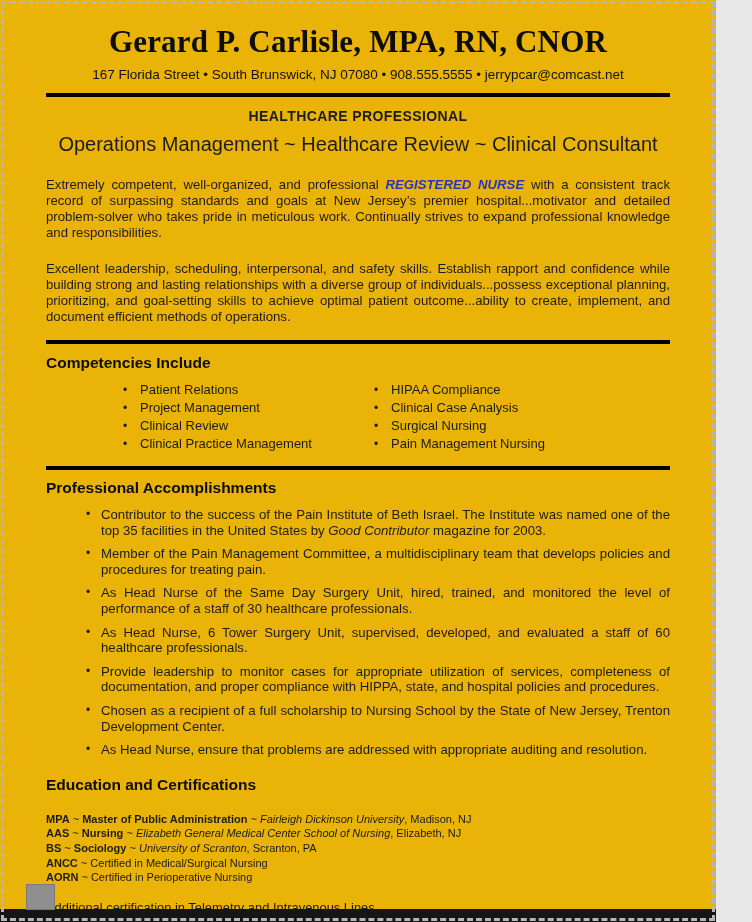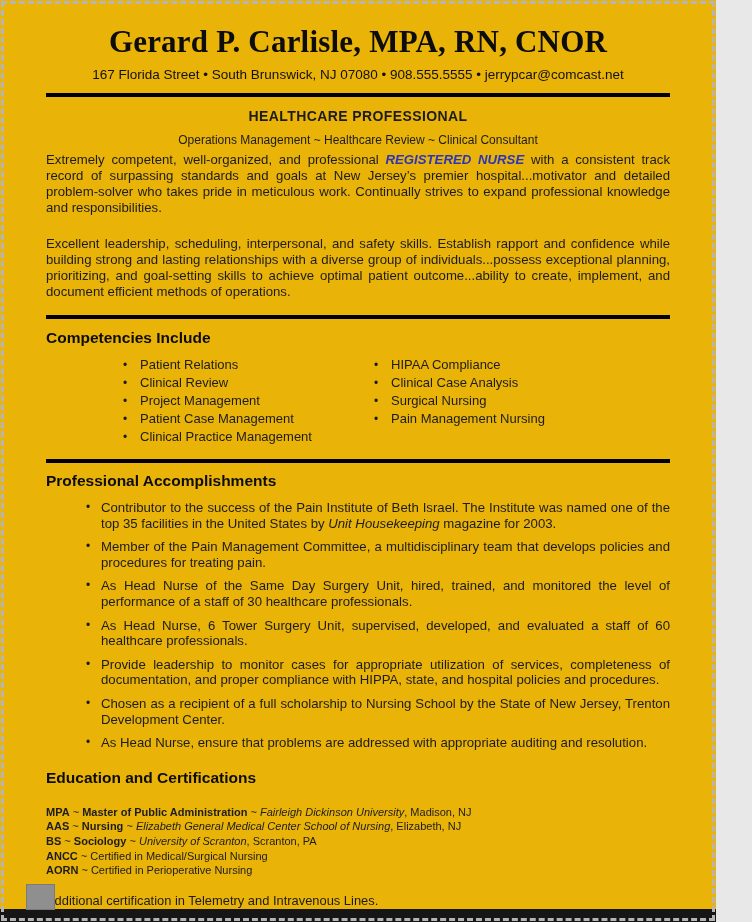--- a/index.html
+++ b/index.html
@@ -20,24 +20,24 @@
     margin-top:4px; letter-spacing:0.2px;
   }
   .contact { text-align:center; font-size:13.5px; margin-top:7px; color:#111; }
 
   .rule { height:4px; background:var(--rule-color, #000); }
   .rule-top { margin-top:11px; }
   .rule-mid1 { margin-top:15px; }
   .rule-mid2 { margin-top:13px; }
 
   .prof-title { text-align:center; font-size:14px; font-weight:bold; margin-top:11px; letter-spacing:0.4px; }
-  .prof-subtitle { text-align:center; font-size:12px; margin-top:9px; }
+  .prof-subtitle { text-align:center; font-size:20px; margin-top:9px; }
 
   .summary .para { font-size:13.2px; line-height:16px; text-align:justify; }
-  .summary .para:first-child { margin-top:5px; }
+  .summary .para:first-child { margin-top:21px; }
   .summary .para + .para { margin-top:20px; }
 
   .seg-normal { }
   .seg-italic { font-style:italic; }
   .seg-bold { font-weight:bold; }
   .seg-highlight { color:var(--highlight-color, #2a35b8); font-weight:bold; font-style:italic; }
 
   .section-heading { font-size:15.5px; font-weight:bold; color:#0d0d0d; }
   .heading-comp { margin-top:10px; }
   .heading-acc { margin-top:9px; }
@@ -91,38 +91,37 @@
         <p class="para"><span class="seg-normal">Extremely competent, well-organized, and professional </span><span class="seg-highlight">REGISTERED NURSE</span><span class="seg-normal"> with a consistent track record of surpassing standards and goals at New Jersey’s premier hospital...motivator and detailed problem-solver who takes pride in meticulous work. Continually strives to expand professional knowledge and responsibilities.</span></p>
         <p class="para"><span class="seg-normal">Excellent leadership, scheduling, interpersonal, and safety skills. Establish rapport and confidence while building strong and lasting relationships with a diverse group of individuals...possess exceptional planning, prioritizing, and goal-setting skills to achieve optimal patient outcome...ability to create, implement, and document efficient methods of operations.</span></p>
       </div>
 
     <div class="rule rule-mid1"></div>
 
     <h2 class="section-heading heading-comp">Competencies Include</h2>
     <div class="comp-columns">
       <ul class="comp-col left">
           <li>Patient Relations</li>
+          <li>Project Management</li>
           <li>Clinical Review</li>
-          <li>Project Management</li>
-          <li>Patient Case Management</li>
           <li>Clinical Practice Management</li>
         </ul>
       <ul class="comp-col right">
           <li>HIPAA Compliance</li>
           <li>Clinical Case Analysis</li>
           <li>Surgical Nursing</li>
           <li>Pain Management Nursing</li>
         </ul>
     </div>
 
     <div class="rule rule-mid2"></div>
 
     <h2 class="section-heading heading-acc">Professional Accomplishments</h2>
     <ul class="accomplishments">
-        <li><span class="seg-normal">Contributor to the success of the Pain Institute of Beth Israel. The Institute was named one of the top 35 facilities in the United States by </span><span class="seg-italic">Unit Housekeeping</span><span class="seg-normal"> magazine for 2003.</span></li>
+        <li><span class="seg-normal">Contributor to the success of the Pain Institute of Beth Israel. The Institute was named one of the top 35 facilities in the United States by </span><span class="seg-italic">Good Contributor</span><span class="seg-normal"> magazine for 2003.</span></li>
         <li><span class="seg-normal">Member of the Pain Management Committee, a multidisciplinary team that develops policies and procedures for treating pain.</span></li>
         <li><span class="seg-normal">As Head Nurse of the Same Day Surgery Unit, hired, trained, and monitored the level of performance of a staff of 30 healthcare professionals.</span></li>
         <li><span class="seg-normal">As Head Nurse, 6 Tower Surgery Unit, supervised, developed, and evaluated a staff of 60 healthcare professionals.</span></li>
         <li><span class="seg-normal">Provide leadership to monitor cases for appropriate utilization of services, completeness of documentation, and proper compliance with HIPPA, state, and hospital policies and procedures.</span></li>
         <li><span class="seg-normal">Chosen as a recipient of a full scholarship to Nursing School by the State of New Jersey, Trenton Development Center.</span></li>
         <li><span class="seg-normal">As Head Nurse, ensure that problems are addressed with appropriate auditing and resolution.</span></li>
       </ul>
 
     <h2 class="section-heading heading-edu">Education and Certifications</h2>
     <div class="education">

